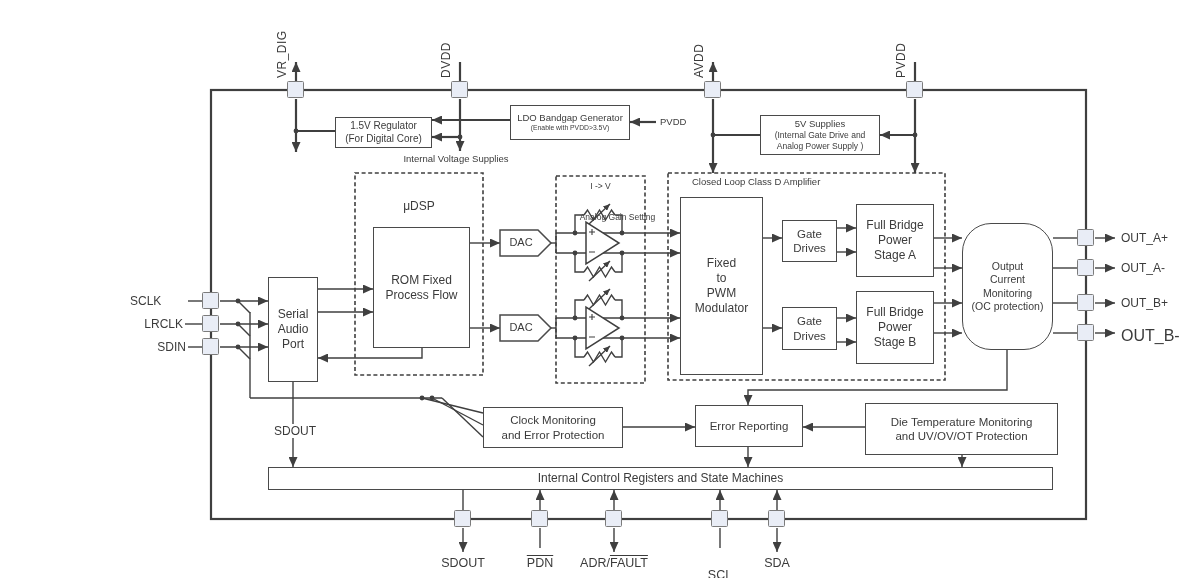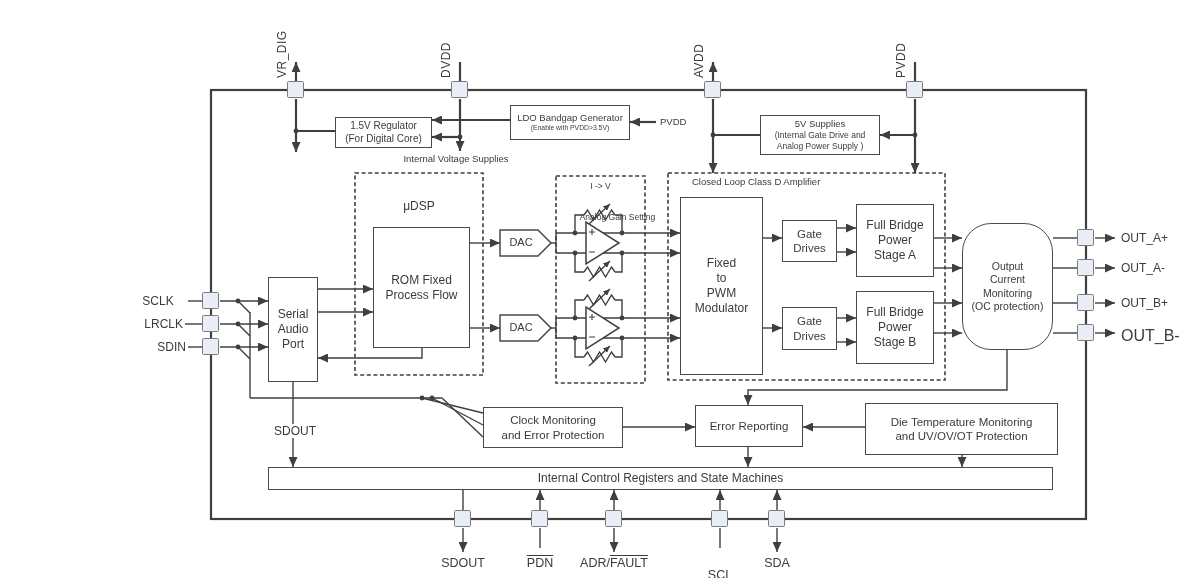--- a/index.html
+++ b/index.html
@@ -249,21 +249,21 @@
   <div class="lbl ctr" style="left:502px;top:236px;width:38px;font-size:11px;">DAC</div>
   <div class="lbl ctr" style="left:502px;top:321px;width:38px;font-size:11px;">DAC</div>
 
   <div class="lbl ctr" style="left:268px;top:424px;width:54px;font-size:12px;background:#fff;">SDOUT</div>
 
   <div class="lbl vlbl" style="left:275px;top:8px;height:70px;">VR_DIG</div>
   <div class="lbl vlbl" style="left:439px;top:8px;height:70px;">DVDD</div>
   <div class="lbl vlbl" style="left:692px;top:8px;height:70px;">AVDD</div>
   <div class="lbl vlbl" style="left:894px;top:8px;height:70px;">PVDD</div>
 
-  <div class="lbl" style="left:130px;top:294px;width:56px;font-size:12px;text-align:center;">SCLK</div>
+  <div class="lbl" style="left:130px;top:294px;width:56px;font-size:12px;text-align:left;">SCLK</div>
   <div class="lbl" style="left:127px;top:317px;width:56px;font-size:12px;text-align:right;">LRCLK</div>
   <div class="lbl" style="left:130px;top:340px;width:56px;font-size:12px;text-align:right;">SDIN</div>
 
   <div class="lbl" style="left:1121px;top:231px;font-size:12px;">OUT_A+</div>
   <div class="lbl" style="left:1121px;top:261px;font-size:12px;">OUT_A-</div>
   <div class="lbl" style="left:1121px;top:296px;font-size:12px;">OUT_B+</div>
   <div class="lbl" style="left:1121px;top:326px;font-size:16px;">OUT_B-</div>
 
   <div class="lbl ctr" style="left:423px;top:556px;width:80px;font-size:12.5px;">SDOUT</div>
   <div class="lbl ctr ov" style="left:500px;top:556px;width:80px;font-size:12.5px;">PDN</div>

